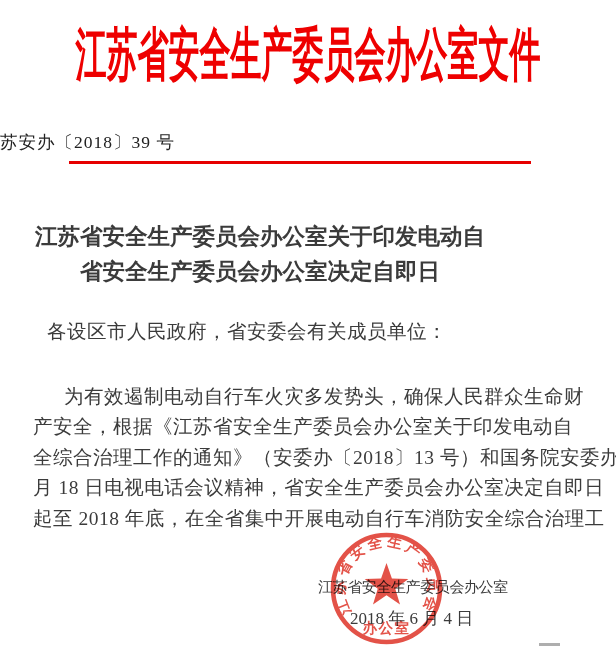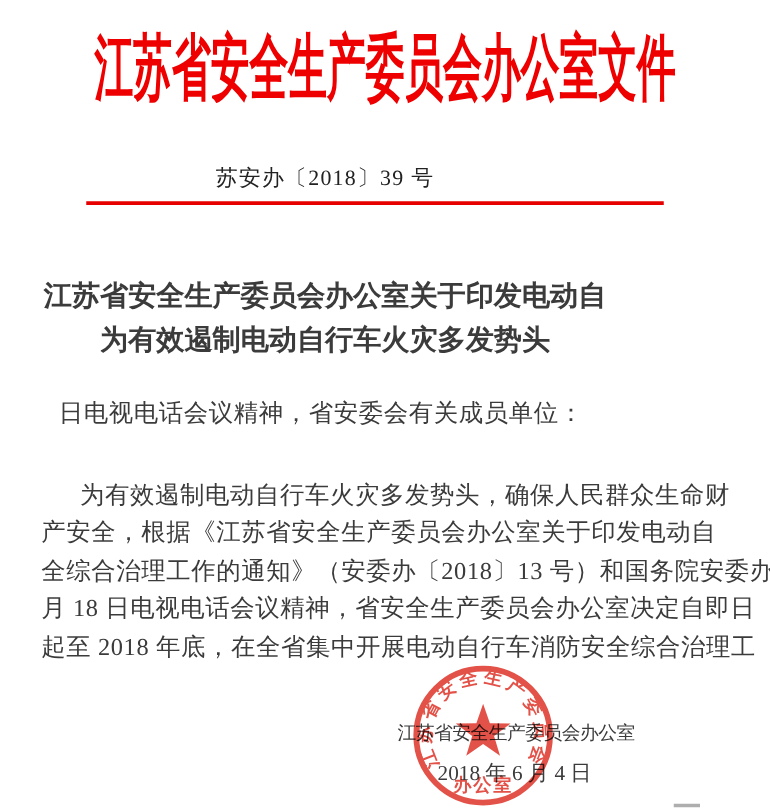--- a/index.html
+++ b/index.html
@@ -19,21 +19,20 @@
     text-align:center;
     font-size:31px;line-height:33px;font-weight:bold;
     color:var(--header-red);
     transform:scaleY(1.85);
     transform-origin:center top;
     white-space:nowrap;
     letter-spacing:0px;
   }
   .doc-number{
     position:absolute;top:131px;left:0;width:520px;
-    text-align:center;
     font-size:17.5px;line-height:22px;
     color:#222222;
     letter-spacing:1px;
   }
   .red-divider{
     position:absolute;top:161px;left:69px;width:462px;height:3px;
     background:var(--line-red);
   }
   .doc-title{
     position:absolute;top:219px;left:0;width:520px;
@@ -80,25 +79,25 @@
 <body>
 
 <div class="header-title">江苏省安全生产委员会办公室文件</div>
 
 <div class="doc-number">苏安办〔2018〕39 号</div>
 
 <div class="red-divider"></div>
 
 <div class="doc-title">
   <div>江苏省安全生产委员会办公室关于印发电动自</div>
-  <div>为有效遏制电动自行车火灾多发势头</div>
+  <div>省安全生产委员会办公室决定自即日</div>
 </div>
 
 <div class="body-text">
-  <div class="salutation">日电视电话会议精神，省安委会有关成员单位：</div>
+  <div class="salutation">各设区市人民政府，省安委会有关成员单位：</div>
   <div class="para-line first">为有效遏制电动自行车火灾多发势头，确保人民群众生命财</div>
   <div class="para-line">产安全，根据《江苏省安全生产委员会办公室关于印发电动自</div>
   <div class="para-line">全综合治理工作的通知》（安委办〔2018〕13 号）和国务院安委办 5</div>
   <div class="para-line">月 18 日电视电话会议精神，省安全生产委员会办公室决定自即日</div>
   <div class="para-line">起至 2018 年底，在全省集中开展电动自行车消防安全综合治理工</div>
 </div>
 
 <div class="signature-org">江苏省安全生产委员会办公室</div>
 <div class="signature-date">2018 年 6 月 4 日</div>
 

